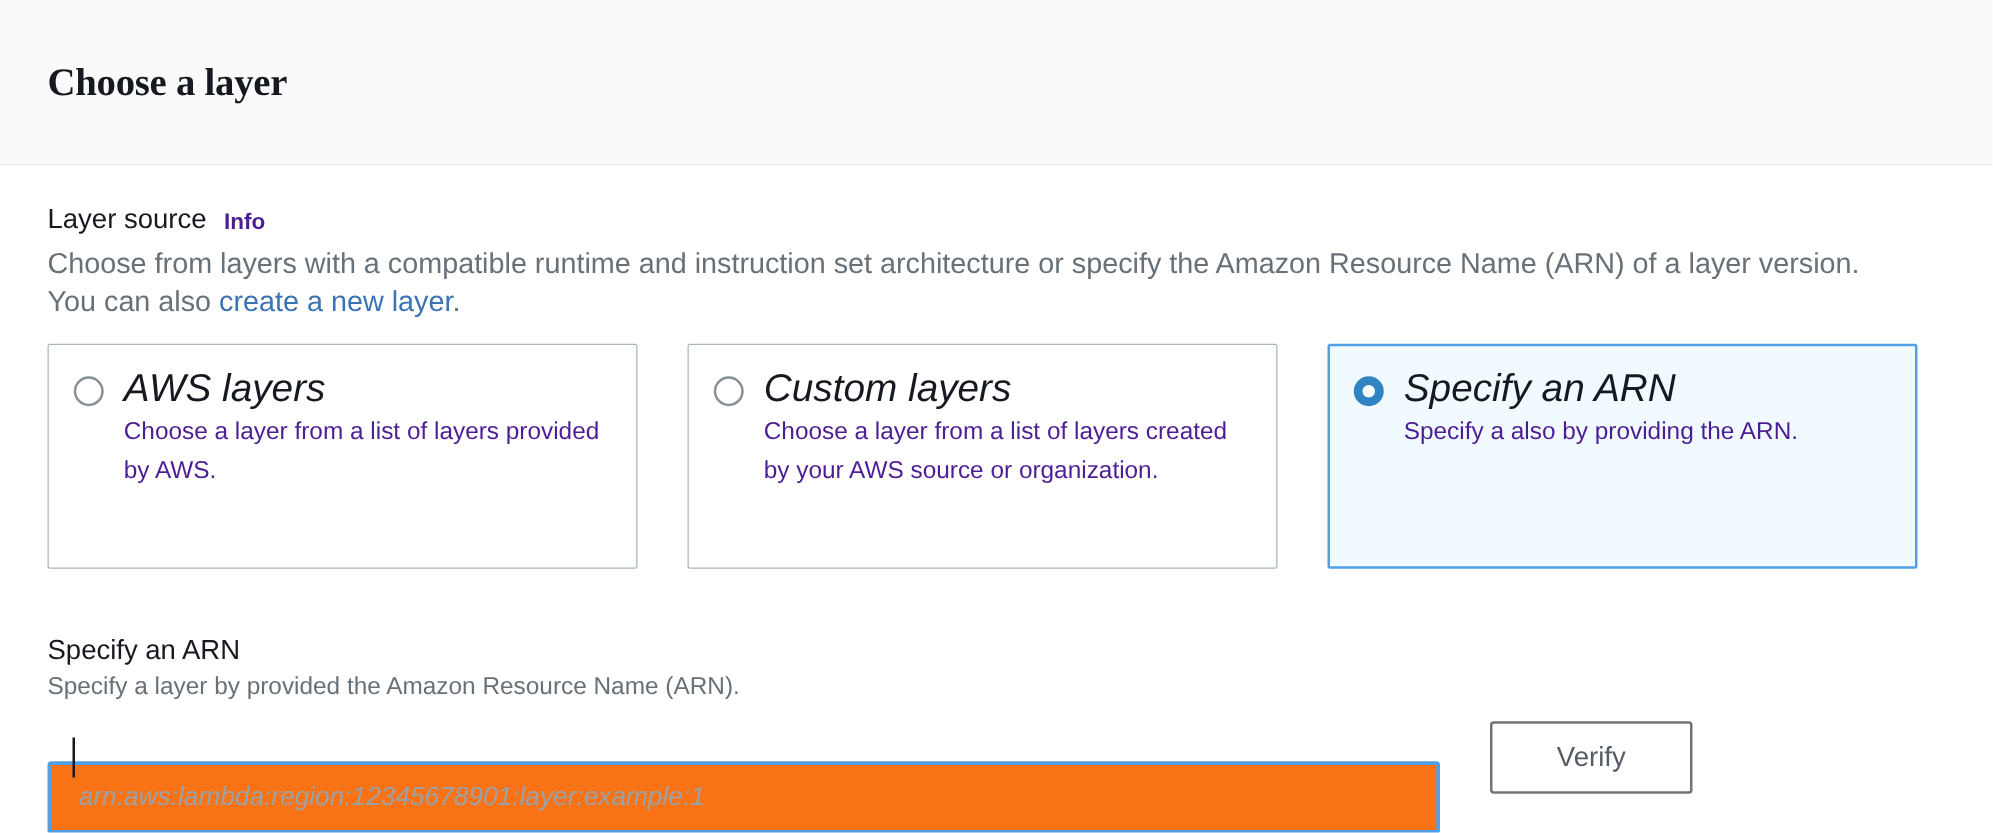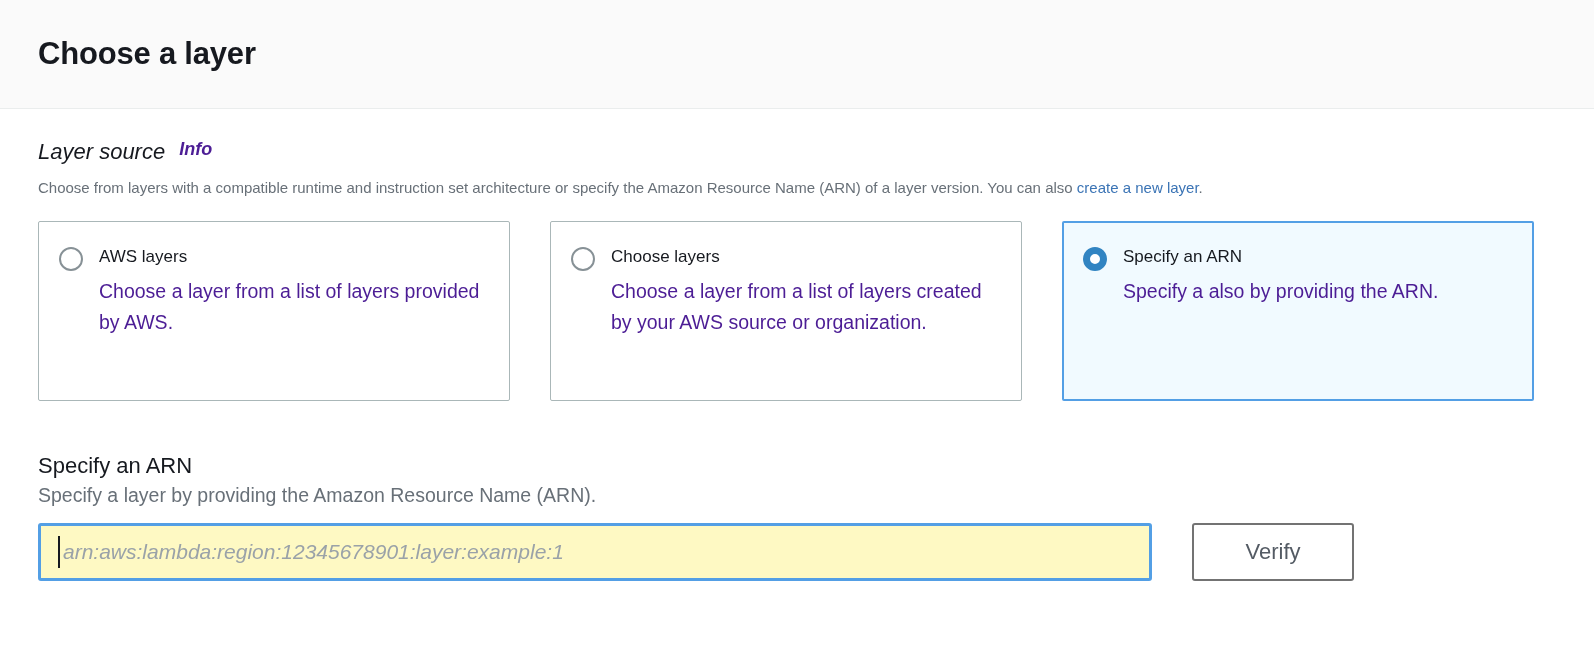--- a/index.html
+++ b/index.html
@@ -10,60 +10,60 @@
     width: 1594px;
     height: 666px;
     background: #ffffff;
     font-family: "Liberation Sans", sans-serif;
     color: #16191f;
     overflow: hidden;
   }
 
   
   .modal-header {
-    height: 109px;
+    height: 132px;
     box-sizing: border-box;
     background: #fafafa;
     border-bottom: 1px solid #eaeded;
     display: flex;
     align-items: center;
     padding: 0 38px;
+    font-family: Liberation Serif, serif;
   }
   .modal-title {
     font-size: 31px;
     font-weight: bold;
     color: #16191f;
     letter-spacing: -0.2px;
   }
 
   
   .modal-body {
     padding: 30px 38px 0 38px;
   }
 
   .field-label-row {
     display: flex;
-    align-items: flex-start;
+    align-items: flex-end;
     gap: 14px;
     margin-bottom: 7px;
-    font-style: italic;
   }
   .field-label {
     font-size: 22px;
     color: #16191f;
     font-weight: normal;
   }
   .info-link {
     font-size: 18px;
     font-weight: bold;
     color: #4c1d95;
     cursor: pointer;
   }
   .field-desc {
-    font-size: 15px;
+    font-size: 23px;
     line-height: 31px;
     color: #687078;
     max-width: 1460px;
     margin: 0 0 18px 0;
   }
   .inline-link {
     color: #3b74b5;
     cursor: pointer;
   }
 
@@ -98,24 +98,25 @@
     background: #ffffff;
     box-sizing: border-box;
     margin-top: 5px;
   }
   .radio-card.selected .radio-outer {
     border: 7px solid #3184c2;
     background: #ffffff;
   }
   .card-text { min-width: 0; }
   .card-title {
-    font-size: 17px;
+    font-size: 31px;
     color: #16191f;
     line-height: 30px;
     margin-bottom: 4px;
+    font-style: italic;
   }
   .card-desc {
     font-size: 19.5px;
     line-height: 31px;
     color: #4c1d95;
   }
 
   
   .arn-section { margin-top: 52px; }
   .arn-title {
@@ -137,27 +138,28 @@
     position: relative;
     width: 1114px;
     height: 58px;
   }
   .arn-input {
     width: 100%;
     height: 100%;
     box-sizing: border-box;
     border: 3px solid #539fe5;
     border-radius: 3px;
-    background: #fef9c3;
+    background: #f97316;
     font-family: "Liberation Sans", sans-serif;
     font-size: 21px;
     font-style: italic;
     color: #16191f;
     padding: 0 14px 0 22px;
     outline: none;
+    margin-top: 32px;
   }
   .arn-input::placeholder {
     color: #9aa2a8;
     font-style: italic;
     opacity: 1;
   }
   .caret {
     position: absolute;
     left: 20px;
     top: 13px;
@@ -203,38 +205,38 @@
       <span class="radio-outer"></span>
       <span class="card-text">
         <span class="card-title" style="display:block;">AWS layers</span>
         <span class="card-desc" style="display:block;">Choose a layer from a list of layers provided by AWS.</span>
       </span>
     </div>
 
     <div class="radio-card">
       <span class="radio-outer"></span>
       <span class="card-text">
-        <span class="card-title" style="display:block;">Choose layers</span>
+        <span class="card-title" style="display:block;">Custom layers</span>
         <span class="card-desc" style="display:block;">Choose a layer from a list of layers created by your AWS source or organization.</span>
       </span>
     </div>
 
     <div class="radio-card selected">
       <span class="radio-outer"></span>
       <span class="card-text">
         <span class="card-title" style="display:block;">Specify an ARN</span>
         <span class="card-desc" style="display:block;">Specify a also by providing the ARN.</span>
       </span>
     </div>
 
   </div>
 
   <div class="arn-section">
     <div class="arn-title">Specify an ARN</div>
-    <div class="arn-desc">Specify a layer by providing the Amazon Resource Name (ARN).</div>
+    <div class="arn-desc">Specify a layer by provided the Amazon Resource Name (ARN).</div>
     <div class="arn-row">
       <span class="arn-input-wrap">
         <input class="arn-input" type="text" placeholder="arn:aws:lambda:region:12345678901:layer:example:1" style="">
         <span class="caret"></span>
       </span>
       <button class="verify-button">Verify</button>
     </div>
   </div>
 
 </div>

